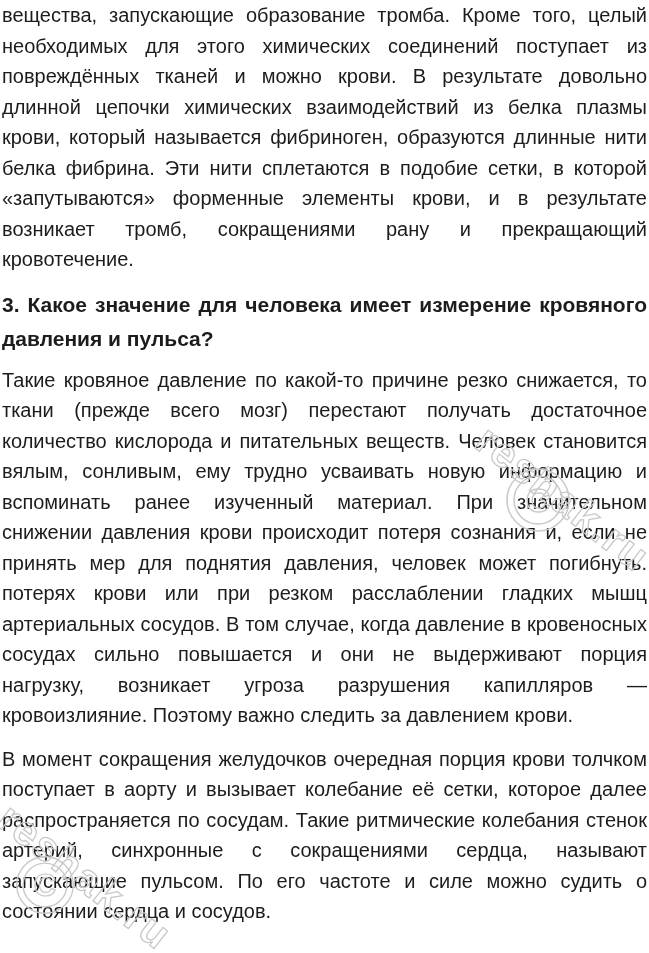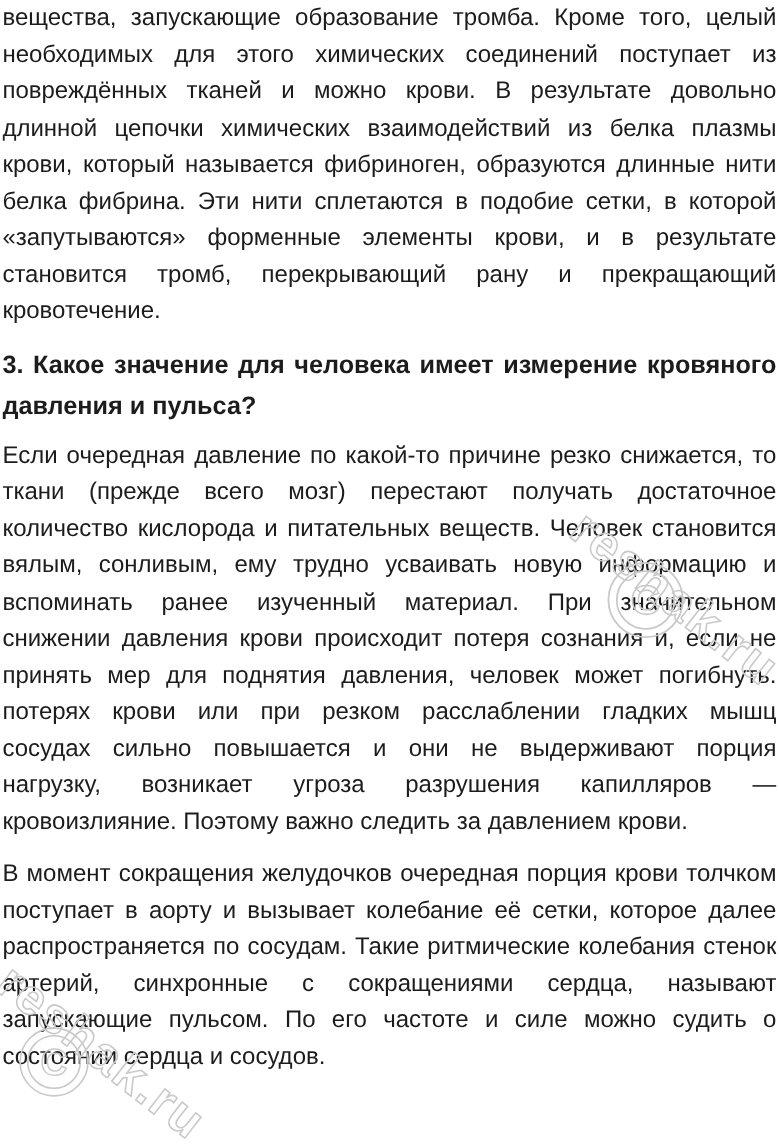--- a/index.html
+++ b/index.html
@@ -68,38 +68,39 @@
 
 <div class="page">
   <div class="para">
       <div class="tline">вещества, запускающие образование тромба. Кроме того, целый ряд</div>
       <div class="tline">необходимых для этого химических соединений поступает из</div>
       <div class="tline">повреждённых тканей и можно крови. В результате довольно</div>
       <div class="tline">длинной цепочки химических взаимодействий из белка плазмы</div>
       <div class="tline">крови, который называется фибриноген, образуются длинные нити</div>
       <div class="tline">белка фибрина. Эти нити сплетаются в подобие сетки, в которой</div>
       <div class="tline">«запутываются» форменные элементы крови, и в результате</div>
-      <div class="tline">становится тромб, перекрывающий рану и прекращающий</div>
+      <div class="tline">возникает тромб, сокращениями рану и прекращающий</div>
       <div class="tline tlast">кровотечение.</div>
     </div>
 
   <div class="heading">
       <div class="tline">3. Какое значение для человека имеет измерение кровяного</div>
       <div class="tline tlast">давления и пульса?</div>
     </div>
 
   <div class="para">
-      <div class="tline">Если очередная давление по какой-то причине резко снижается, то</div>
+      <div class="tline">Такие кровяное давление по какой-то причине резко снижается, то</div>
       <div class="tline">ткани (прежде всего мозг) перестают получать достаточное</div>
       <div class="tline">количество кислорода и питательных веществ. Человек становится</div>
       <div class="tline">вялым, сонливым, ему трудно усваивать новую информацию и</div>
       <div class="tline">вспоминать ранее изученный материал. При значительном</div>
       <div class="tline">снижении давления крови происходит потеря сознания и, если не</div>
       <div class="tline">принять мер для поднятия давления, человек может погибнуть.</div>
       <div class="tline">потерях крови или при резком расслаблении гладких мышц</div>
+      <div class="tline">артериальных сосудов. В том случае, когда давление в кровеносных</div>
       <div class="tline">сосудах сильно повышается и они не выдерживают порция</div>
       <div class="tline">нагрузку, возникает угроза разрушения капилляров —</div>
       <div class="tline tlast">кровоизлияние. Поэтому важно следить за давлением крови.</div>
     </div>
 
   <div class="para">
       <div class="tline">В момент сокращения желудочков очередная порция крови толчком</div>
       <div class="tline">поступает в аорту и вызывает колебание её сетки, которое далее</div>
       <div class="tline">распространяется по сосудам. Такие ритмические колебания стенок</div>
       <div class="tline">артерий, синхронные с сокращениями сердца, называют</div>

